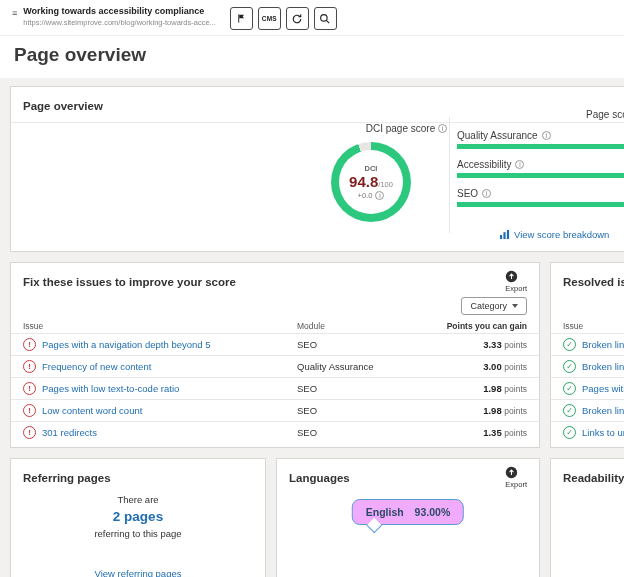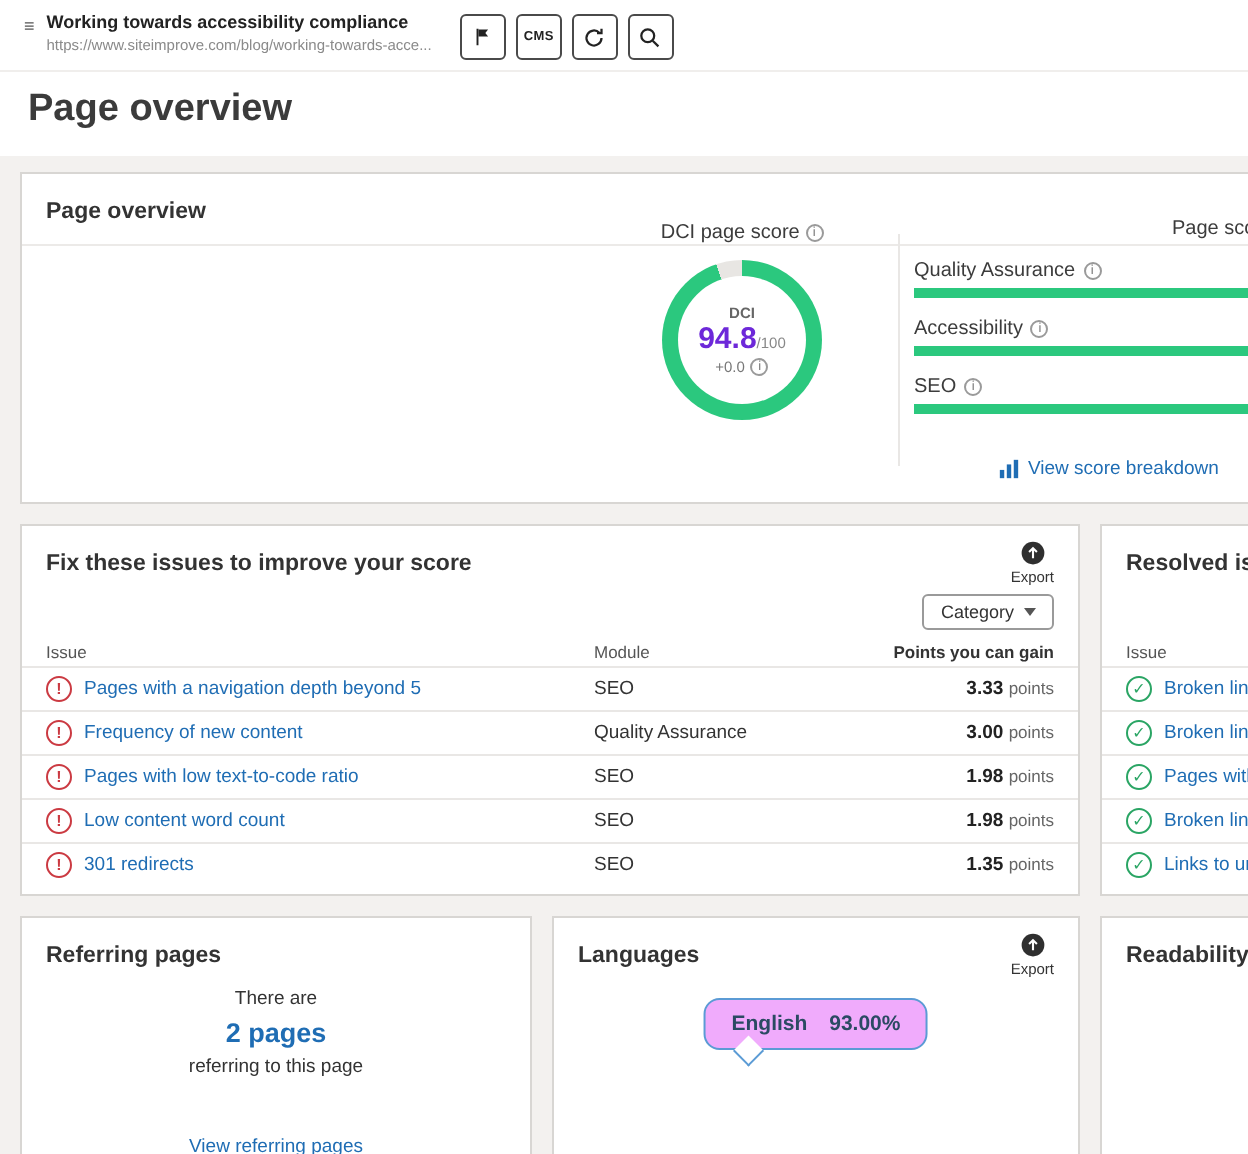--- a/index.html
+++ b/index.html
@@ -28,42 +28,42 @@
   .card{position:absolute;background:#fff;border:1px solid #d8d6d3;}
   .card-head{padding:9px 12px 8px;}
   .card-head.rule{border-bottom:1px solid #eceae8;}
   .card-title{font-size:11.5px;font-weight:bold;color:#333;}
 
   
   .info{display:inline-flex;width:9px;height:9px;border:1px solid #9a9a9a;border-radius:50%;align-items:center;justify-content:center;font-size:6.5px;color:#777;vertical-align:1px;cursor:pointer;}
 
   
   #card-overview{left:10px;top:8px;width:680px;height:166px;}
-  .gauge-col{position:absolute;left:284px;top:24px;width:152px;text-align:center;}
+  .gauge-col{position:absolute;left:284px;top:36px;width:152px;text-align:right;}
   .ov-label{font-size:10px;color:#3c3c3c;}
   .gauge{margin:8px auto 0;width:80px;height:80px;border-radius:50%;display:flex;align-items:center;justify-content:center;background:conic-gradient(var(--green) 341deg,#e8e6e3 0);}
   .ring-inner{width:64px;height:64px;border-radius:50%;background:#fff;display:flex;flex-direction:column;align-items:center;justify-content:center;}
   .g-dci{font-size:7.5px;color:#666;font-weight:bold;}
   .g-score{line-height:1.1;}
-  .g-num{font-size:15px;font-weight:bold;color:#6d28d9;}
+  .g-num{font-size:15px;font-weight:bold;color:#7f1d1d;}
   .g-max{font-size:7.5px;color:#888;}
   .g-delta{font-size:7.5px;color:#777;margin-top:1px;display:flex;align-items:center;gap:3px;}
   .v-divider{position:absolute;left:438px;top:30px;height:116px;width:1px;background:#e9e7e5;}
   .metrics-col{position:absolute;left:446px;top:22px;width:240px;}
   .details-title{font-size:10px;color:#3c3c3c;padding-left:129px;white-space:nowrap;}
   .metric{margin-top:10px;}
   .m-label{font-size:10px;color:#3c3c3c;display:flex;align-items:center;gap:4px;}
   .m-track{margin-top:3px;height:5px;background:#e6e4e2;}
   .m-fill{height:100%;background:var(--green);width:100%;}
   .breakdown{position:absolute;left:488px;top:142px;display:flex;align-items:center;gap:4px;cursor:pointer;}
   .link{color:var(--blue);font-size:9.5px;text-decoration:none;cursor:pointer;}
 
   
   #card-issues{left:10px;top:184px;width:530px;height:186px;}
-  .export{position:absolute;right:12px;top:7px;display:flex;flex-direction:column;align-items:center;gap:1px;cursor:pointer;}
+  .export{position:absolute;right:12px;top:7px;display:flex;flex-direction:column;gap:1px;cursor:pointer;}
   .exp-lb{font-size:7.5px;color:#333;}
   .cat-btn{position:absolute;right:12px;top:34px;display:flex;align-items:center;gap:5px;border:1px solid #9a9a9a;border-radius:3px;background:#fff;padding:3px 8px;font-size:9px;color:#333;font-family:inherit;cursor:pointer;}
   .chev{width:0;height:0;border-left:3.5px solid transparent;border-right:3.5px solid transparent;border-top:4px solid #555;}
   .table{position:absolute;left:0;top:56px;width:100%;}
   .t-head,.t-row{display:grid;grid-template-columns:1fr 118px 112px;padding:0 12px;align-items:center;}
   .t-head{height:14px;font-size:8.5px;color:#555;}
   .t-head .h-points{font-weight:bold;color:#333;text-align:right;}
   .t-row{height:22px;border-top:1px solid #e9e7e5;font-size:9.5px;}
   .c-issue{display:flex;align-items:center;gap:6px;overflow:hidden;white-space:nowrap;}
   .err-ic{flex:0 0 auto;width:13px;height:13px;border:1.5px solid var(--red);border-radius:50%;color:var(--red);font-size:8px;font-weight:bold;display:flex;align-items:center;justify-content:center;}

